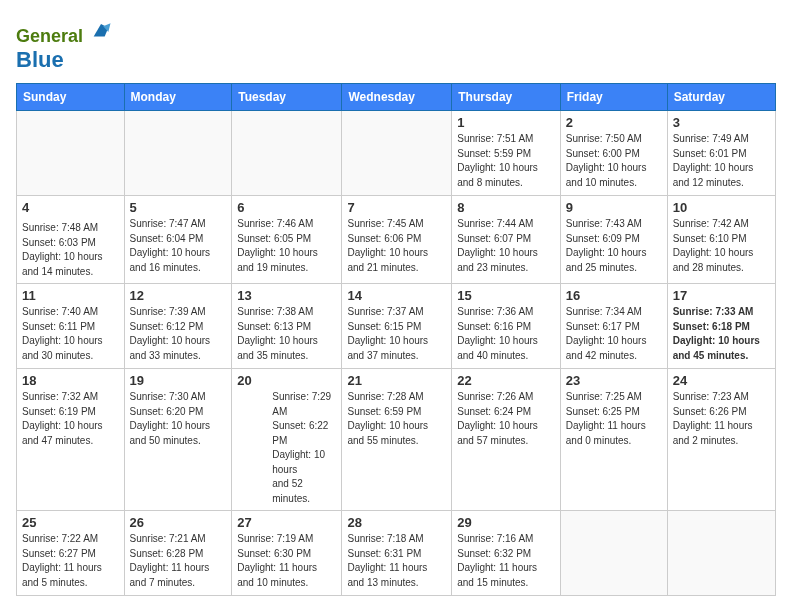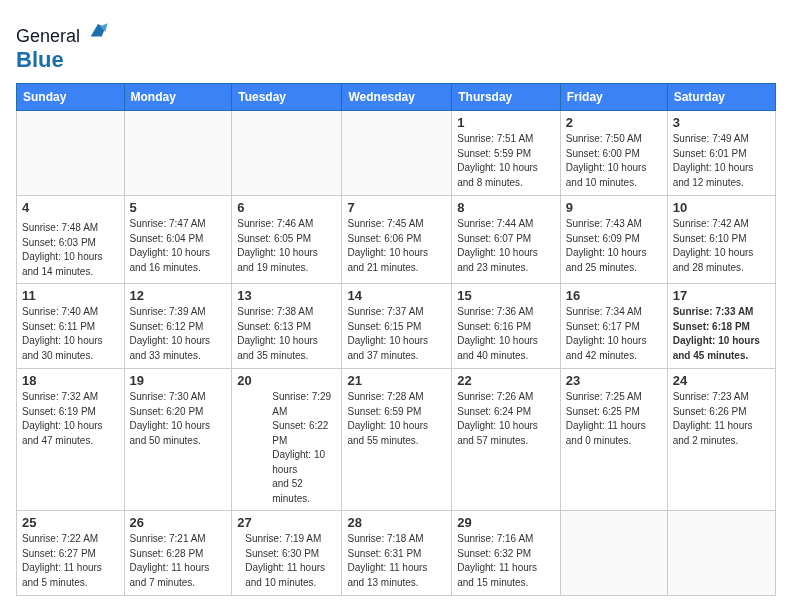--- a/index.html
+++ b/index.html
@@ -16,22 +16,22 @@
       align-items: flex-start;
       margin-bottom: 10px;
     }
     .logo {
       display: flex;
       align-items: center;
       margin-top: 4px;
     }
     .logo-text-general {
       font-size: 18px;
-      font-weight: normal;
-      color: #0f172a;
+      font-weight: bold;
+      color: #4d7c0f;
     }
     .logo-text-blue {
       font-size: 22px;
       font-weight: bold;
       color: #1a6faf;
     }
     .logo-icon {
       width: 22px;
       height: 22px;
       margin-left: 2px;
@@ -312,21 +312,21 @@
         </td>
         <td>
           <span class="day-number">26</span>
           <div class="day-info" style="white-space: pre-line;">Sunrise: 7:21 AM
 Sunset: 6:28 PM
 Daylight: 11 hours
 and 7 minutes.</div>
         </td>
         <td>
           <span class="day-number">27</span>
-          <div class="day-info" style="white-space: pre-line; margin-left: 8px;">Sunrise: 7:19 AM
+          <div class="day-info" style="white-space: pre-line;">Sunrise: 7:19 AM
 Sunset: 6:30 PM
 Daylight: 11 hours
 and 10 minutes.</div>
         </td>
         <td>
           <span class="day-number">28</span>
           <div class="day-info" style="white-space: pre-line;">Sunrise: 7:18 AM
 Sunset: 6:31 PM
 Daylight: 11 hours
 and 13 minutes.</div>

